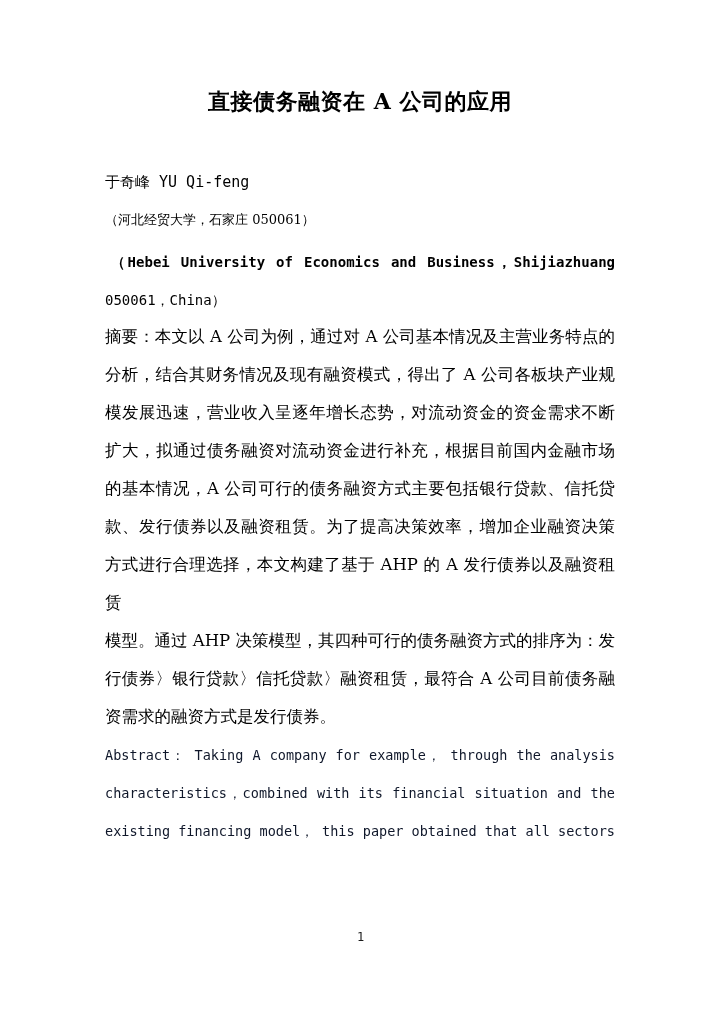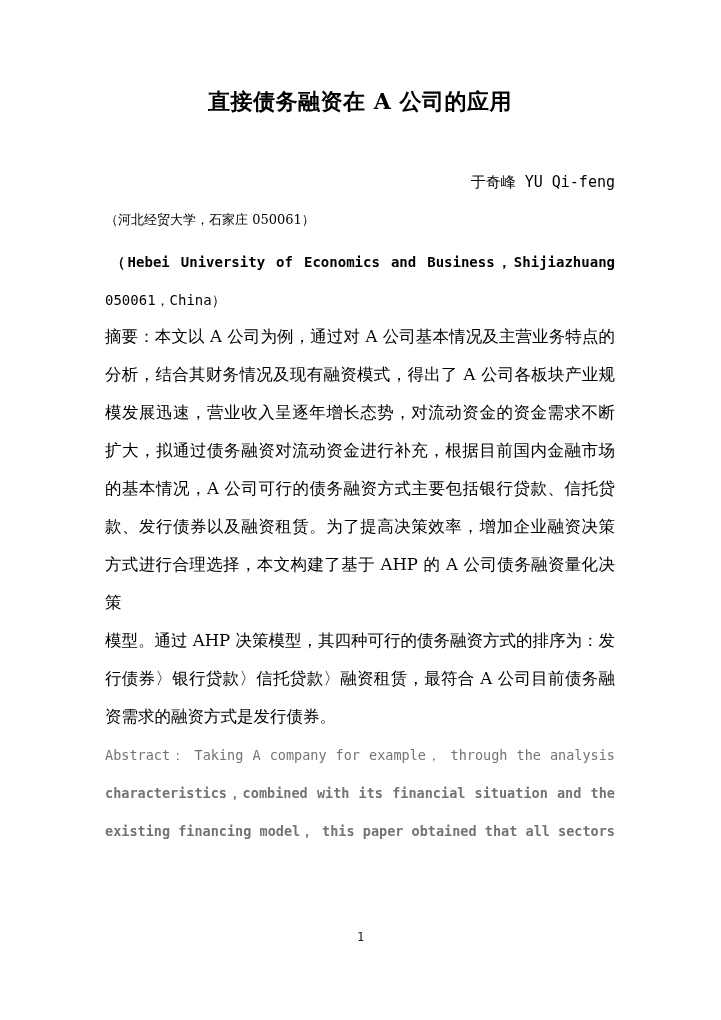--- a/index.html
+++ b/index.html
@@ -52,21 +52,20 @@
 
   .author-line {
     position: absolute;
     left: 0;
     top: 170px;
     width: 510px;
     font-family: "DejaVu Sans Mono", monospace;
     font-size: 15px;
     line-height: 24px;
     white-space: nowrap;
-    text-align: right;
   }
 
   .affil-cn {
     position: absolute;
     left: 0;
     top: 208px;
     width: 510px;
     font-family: "DejaVu Serif", serif;
     font-size: 13px;
     line-height: 24px;
@@ -119,32 +118,31 @@
 
   
   .abstract-en {
     position: absolute;
     left: 0;
     top: 736px;
     width: 510px;
     font-family: "DejaVu Sans Mono", monospace;
     font-size: 13.5px;
     line-height: 38px;
-    color: #737373;
+    color: #0f172a;
   }
   .abstract-en .ln {
     display: block;
     text-align: justify;
     text-align-last: justify;
     white-space: normal;
   }
   .abstract-en .ln.tight {
     text-align-last: justify;
     letter-spacing: 0;
-    font-weight: bold;
   }
 
   .page-number {
     position: absolute;
     left: 0;
     top: 928px;
     width: 721px;
     text-align: center;
     font-family: "DejaVu Sans Mono", monospace;
     font-size: 12px;
@@ -169,21 +167,21 @@
       <span class="ln">050061，China）</span>
     </div>
 
     <div class="abstract-cn">
       <span class="ln">摘要：本文以 A 公司为例，通过对 A 公司基本情况及主营业务特点的</span>
       <span class="ln">分析，结合其财务情况及现有融资模式，得出了 A 公司各板块产业规</span>
       <span class="ln">模发展迅速，营业收入呈逐年增长态势，对流动资金的资金需求不断</span>
       <span class="ln">扩大，拟通过债务融资对流动资金进行补充，根据目前国内金融市场</span>
       <span class="ln">的基本情况，A 公司可行的债务融资方式主要包括银行贷款、信托贷</span>
       <span class="ln">款、发行债券以及融资租赁。为了提高决策效率，增加企业融资决策</span>
-      <span class="ln">方式进行合理选择，本文构建了基于 AHP 的 A 公司债务融资量化决策</span>
+      <span class="ln">方式进行合理选择，本文构建了基于 AHP 的 A 发行债券以及融资租赁</span>
       <span class="ln">模型。通过 AHP 决策模型，其四种可行的债务融资方式的排序为：发</span>
       <span class="ln">行债券〉银行贷款〉信托贷款〉融资租赁，最符合 A 公司目前债务融</span>
       <span class="ln last">资需求的融资方式是发行债券。</span>
     </div>
 
     <div class="abstract-en">
       <span class="ln">Abstract： Taking A company for example， through the analysis</span>
       <span class="ln tight">characteristics，combined with its financial situation and the</span>
       <span class="ln tight">existing financing model， this paper obtained that all sectors</span>
     </div>

